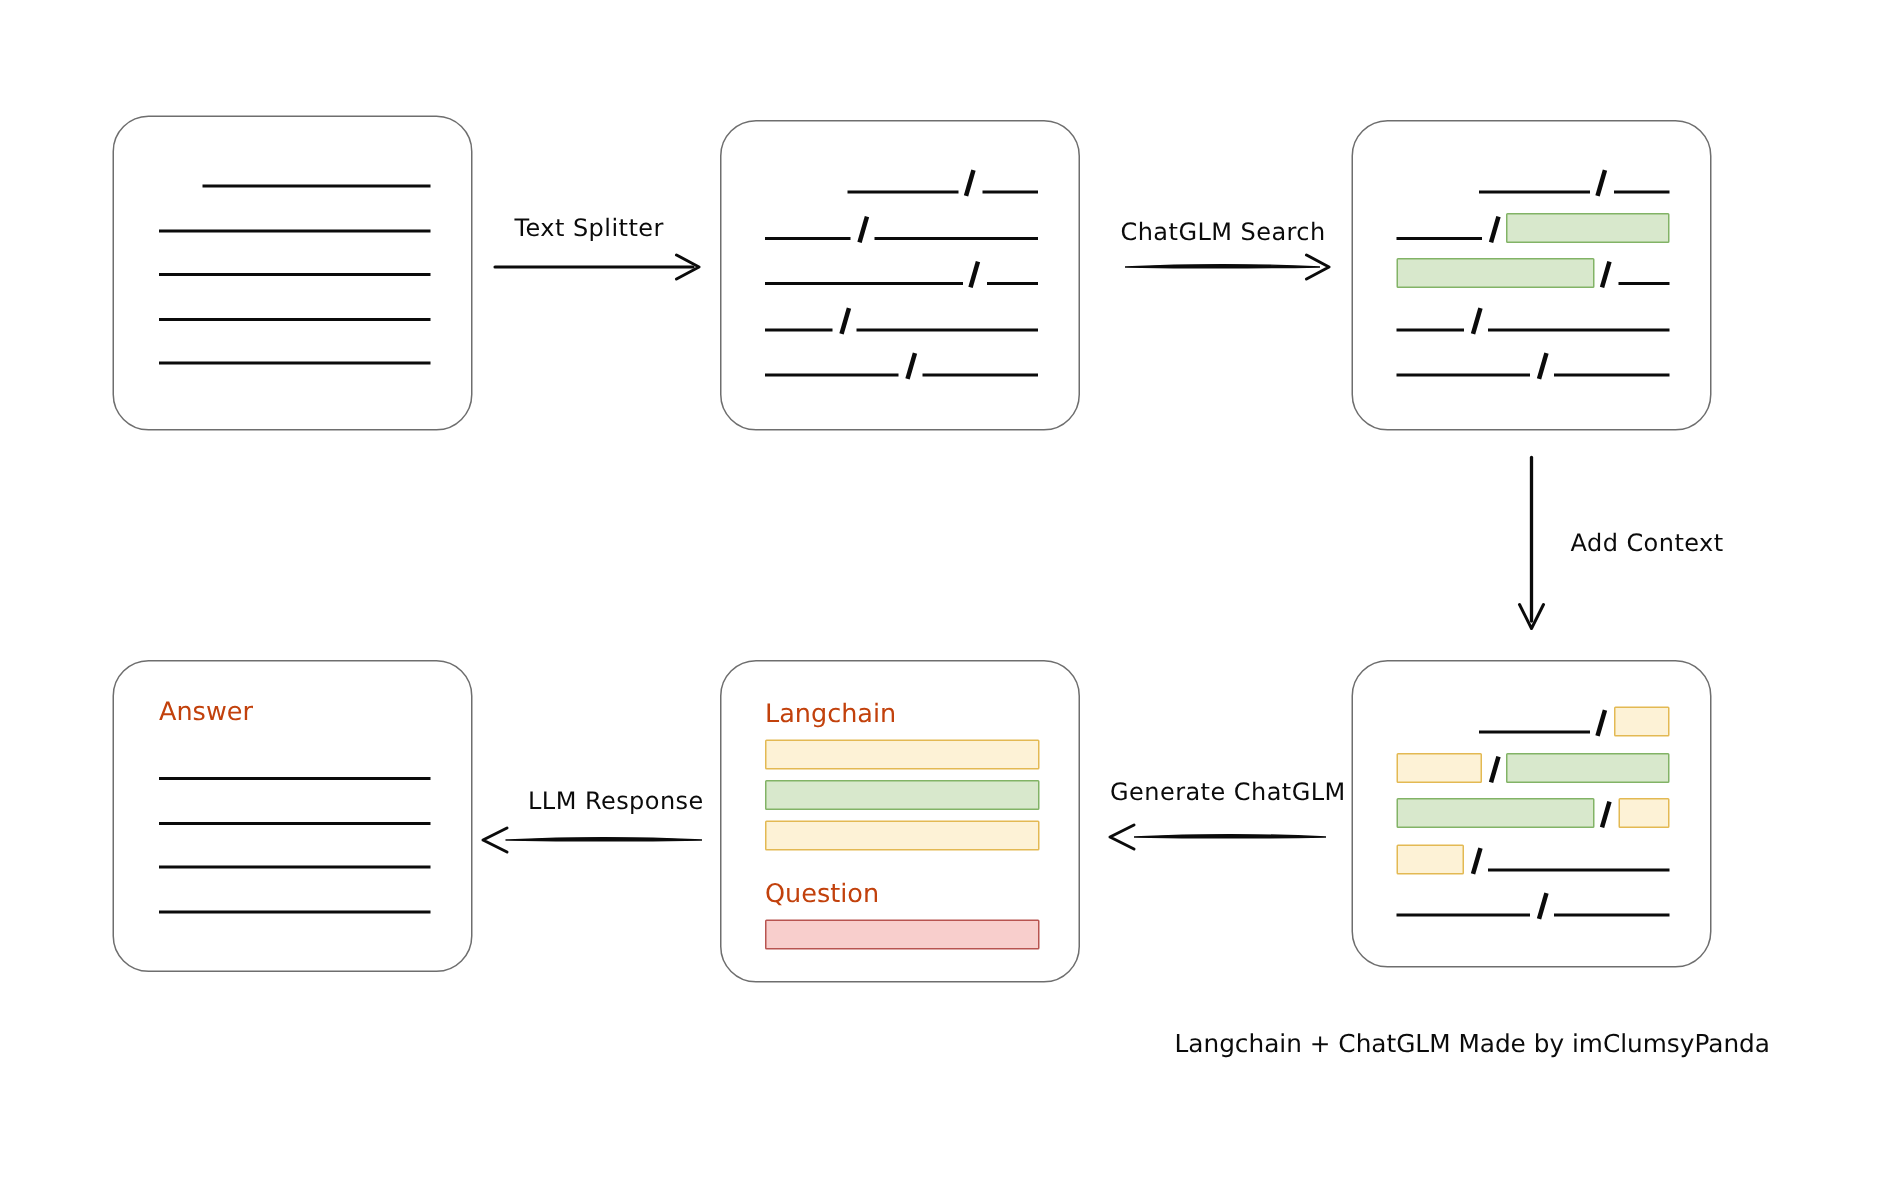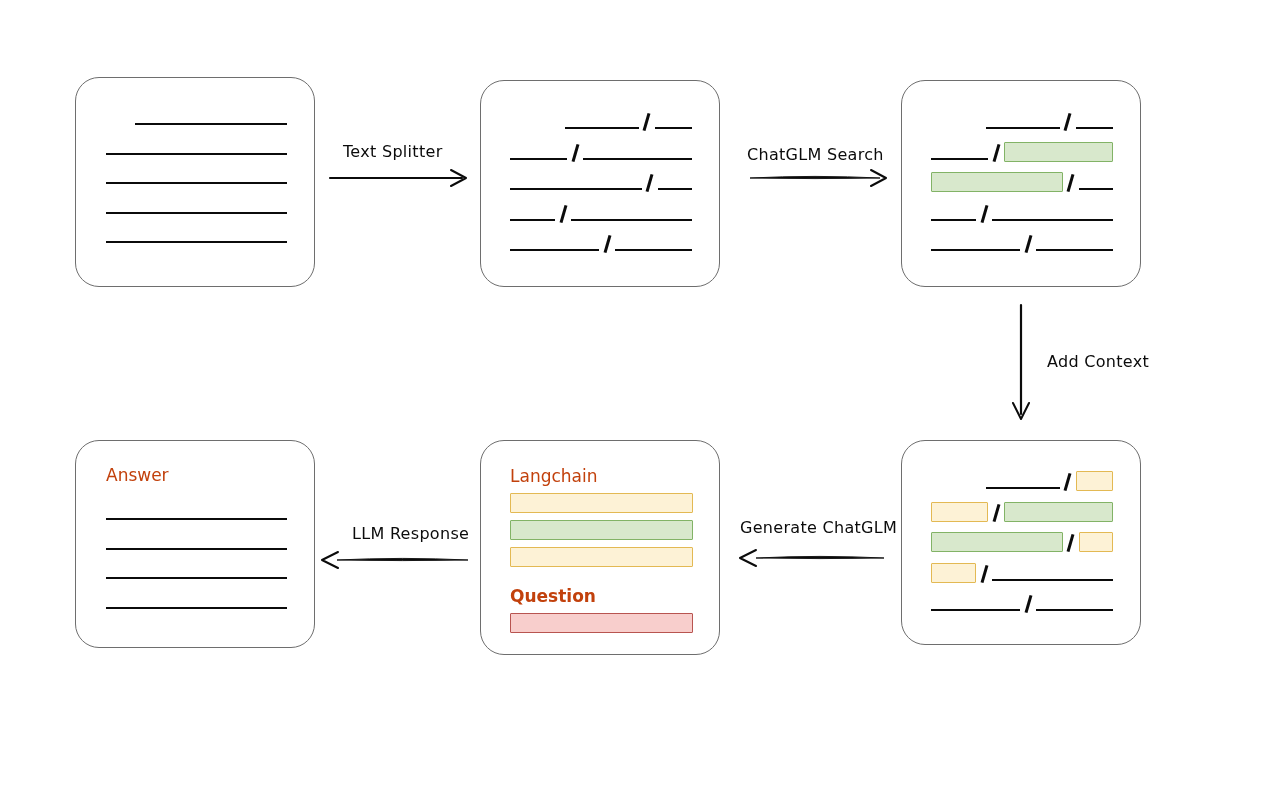--- a/index.html
+++ b/index.html
@@ -114,20 +114,21 @@
       <path d="M 337 560 Q 402.5 556.8 468 560 Q 402.5 561.2 337 560 Z" fill="#0b0b0b" stroke="#0b0b0b" stroke-width="0.9"></path>
       <path d="M 338 552 L 322 560 L 338 568" fill="none" stroke="#0b0b0b" stroke-width="2" stroke-linejoin="round" stroke-linecap="round"></path>
     </svg>
 
   <div class="label" style="left:343px; top:142px;">Text Splitter</div>
   <div class="label" style="left:747px; top:145px;">ChatGLM Search</div>
   <div class="label" style="left:1047px; top:352px;text-align:right;">Add Context</div>
   <div class="label" style="left:740px; top:518px;">Generate ChatGLM</div>
   <div class="label" style="left:328px; top:524px;margin-left:24px;">LLM Response</div>
 
+  <div class="caption" style="left:783px; top:686px;">Langchain + ChatGLM Made by imClumsyPanda</div>
 
 <div class="rule" style="left:135px; top:123px; width:152px;"></div>
     <div class="rule" style="left:106px; top:152.5px; width:181px;"></div>
     <div class="rule" style="left:106px; top:182px; width:181px;"></div>
     <div class="rule" style="left:106px; top:211.5px; width:181px;"></div>
     <div class="rule" style="left:106px; top:241px; width:181px;"></div>
     <div class="rule" style="left:565px; top:127px; width:73.78612716763006px;"></div>
     <div class="slash" style="left:645.2861271676301px; top:113px; height:18px;"></div>
     <div class="rule" style="left:654.7861271676301px; top:127px; width:37.213872832369944px;"></div>
     <div class="rule" style="left:510px; top:157.5px; width:57.17777777777778px;"></div>
@@ -174,15 +175,15 @@
     <div class="rule" style="left:1036.2369942196533px; top:609px; width:76.76300578034682px;"></div>
     <div class="box-title" style="left:106px; top:465px;">Answer</div>
     <div class="rule" style="left:106px; top:518px; width:181px;"></div>
     <div class="rule" style="left:106px; top:547.5px; width:181px;"></div>
     <div class="rule" style="left:106px; top:577px; width:181px;"></div>
     <div class="rule" style="left:106px; top:606.5px; width:181px;"></div>
     <div class="box-title" style="left:510px; top:466px;">Langchain</div>
     <div class="chip" style="left:510px; top:493px; width:183px; height:20px;background:#fdf2d6; border-color:#e3b953;"></div>
     <div class="chip" style="left:510px; top:520px; width:183px; height:20px;background:#d8e8cc; border-color:#82b366;"></div>
     <div class="chip" style="left:510px; top:547px; width:183px; height:20px;background:#fdf2d6; border-color:#e3b953;"></div>
-    <div class="box-title" style="left:510px; top:586px;font-weight:bold;">Question</div>
+    <div class="box-title" style="left:510px; top:586px;">Question</div>
     <div class="chip" style="left:510px; top:613px; width:183px; height:20px;background:#f8cecc; border-color:#b85450;"></div>
   </div>
 
 </body></html>

